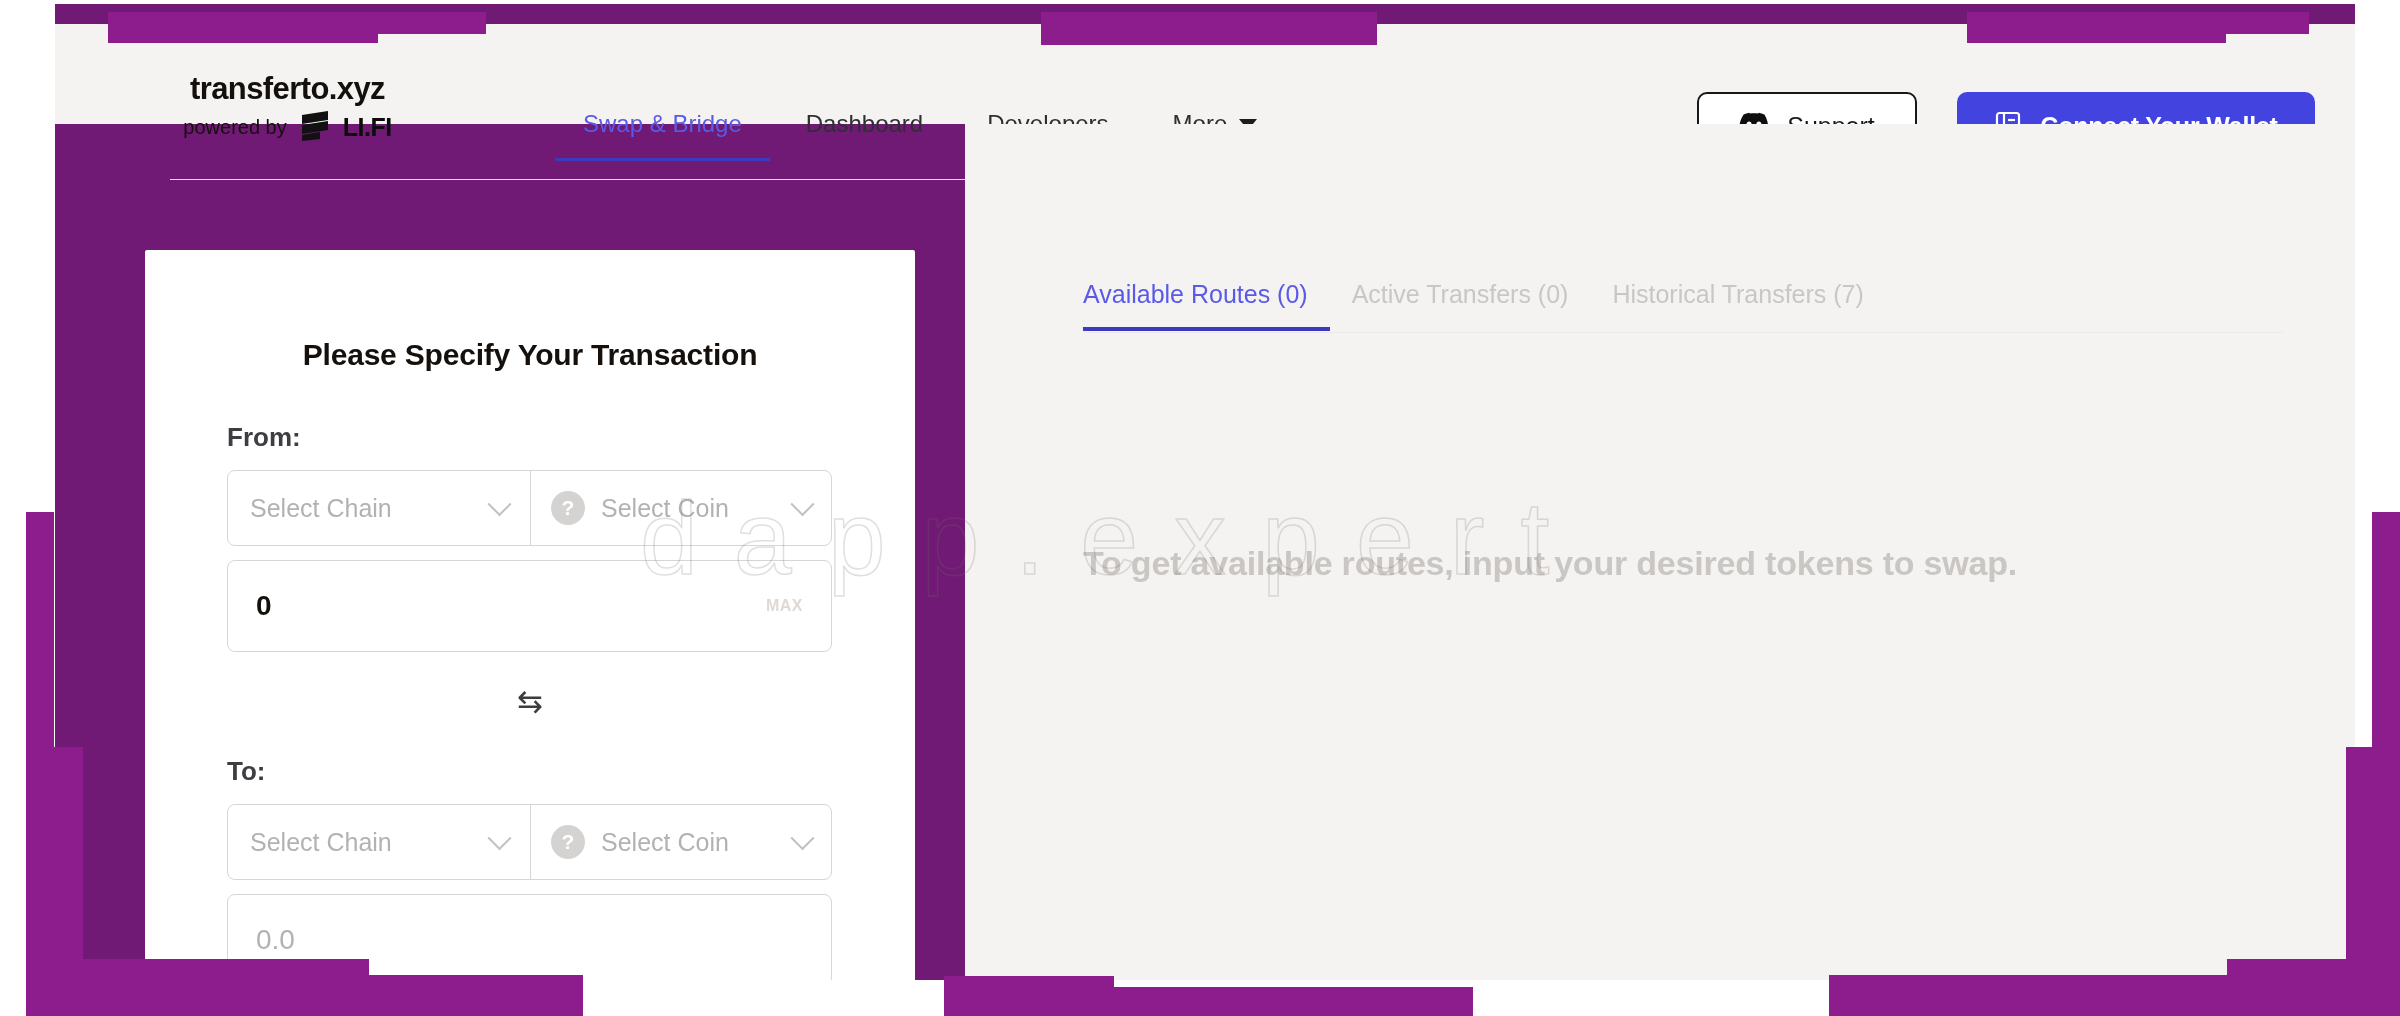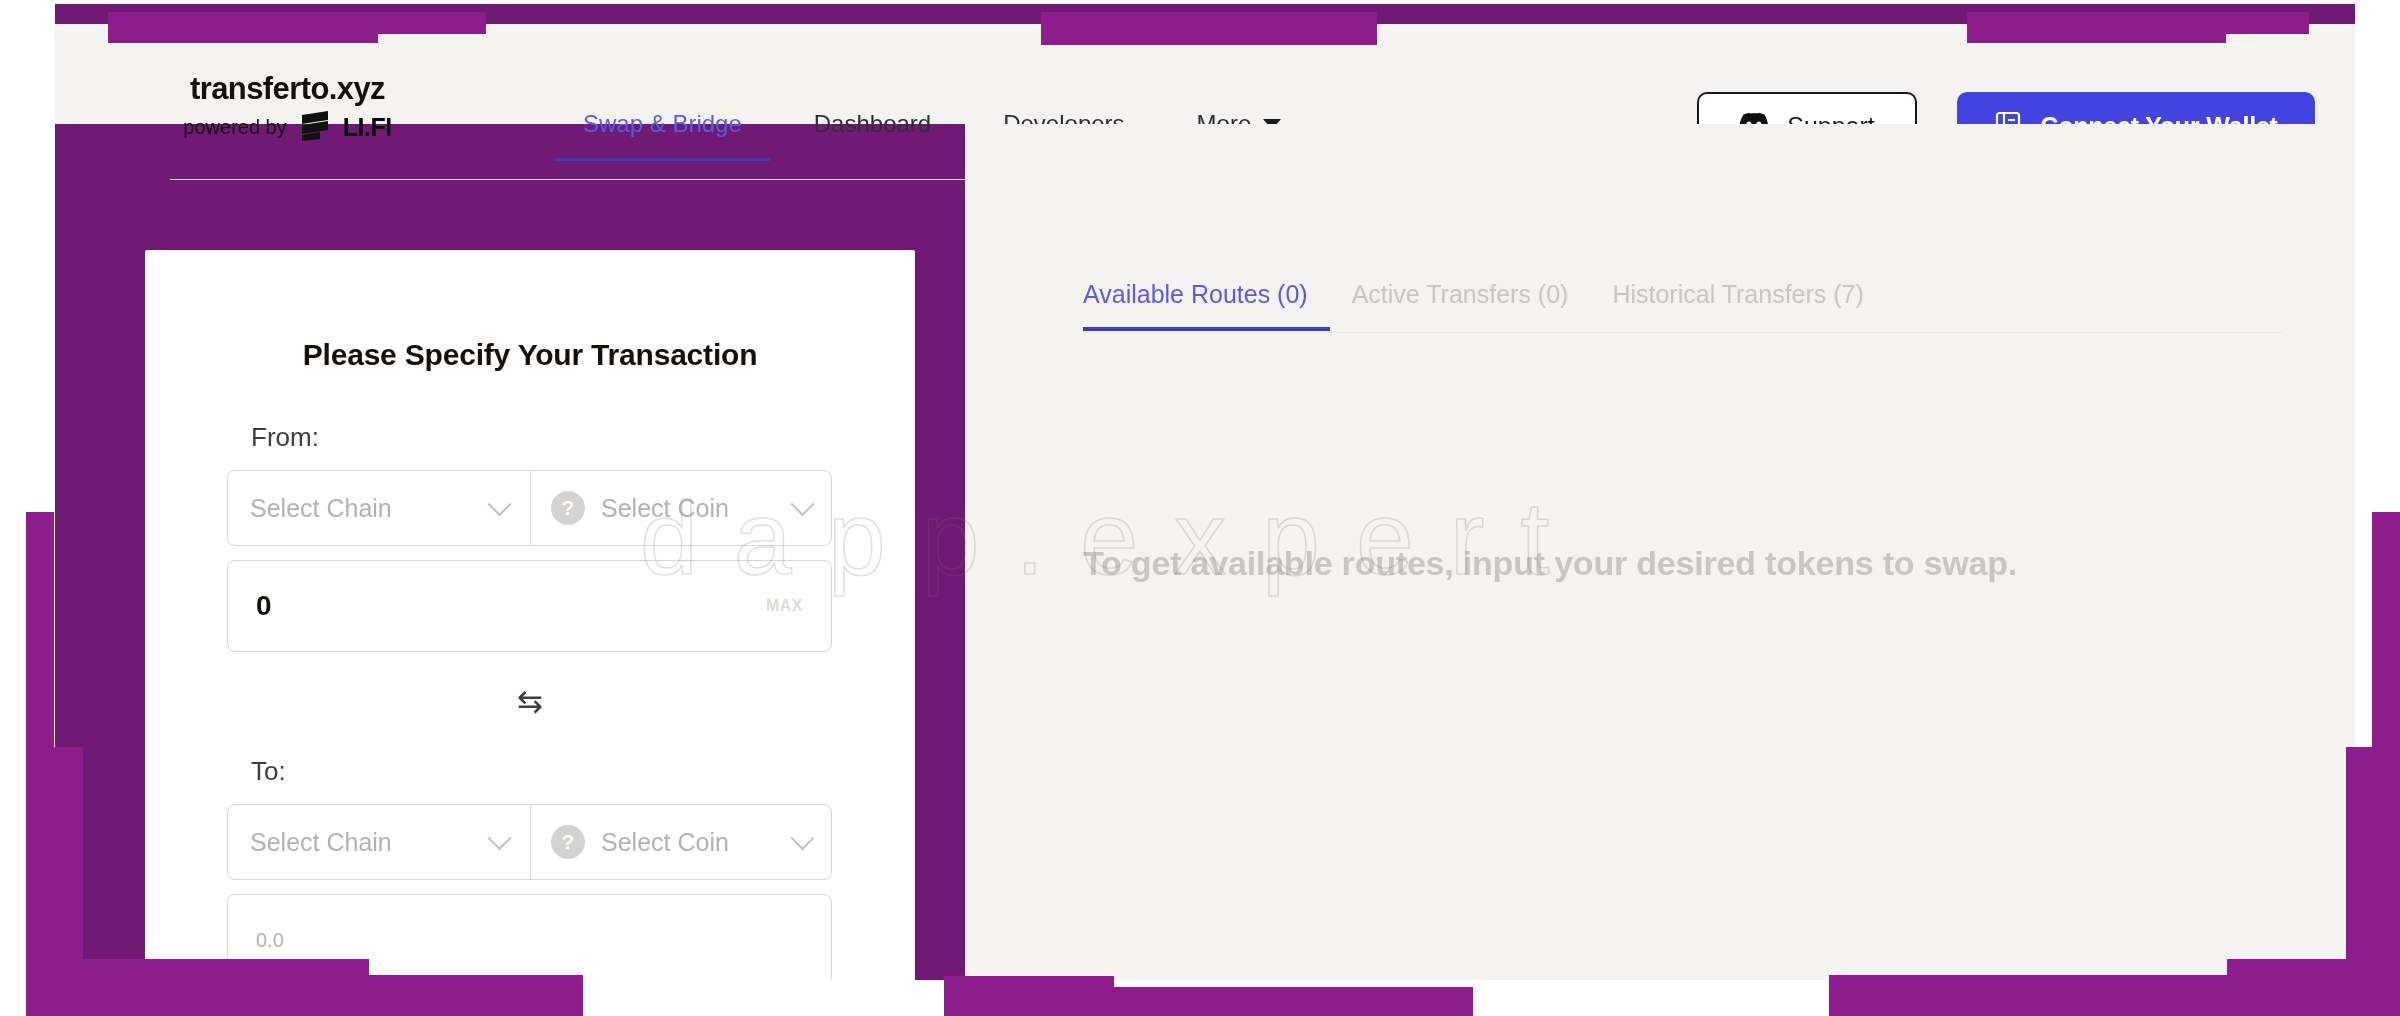--- a/index.html
+++ b/index.html
@@ -85,21 +85,21 @@
     background: #e2e0de;
   }
 
   
   #nav {
     position: absolute;
     left: 500px;
     top: 85px;
     display: flex;
     align-items: center;
-    gap: 16px;
+    gap: 8px;
   }
   .nav-item {
     font-size: 24px;
     color: #2f2f33;
     padding: 0 28px;
     cursor: pointer;
     line-height: 30px;
     white-space: nowrap;
     display: flex;
     align-items: center;
@@ -189,24 +189,24 @@
   .card-title {
     margin-top: 88px;
     text-align: center;
     font-size: 30px;
     font-weight: bold;
     color: #16100c;
     letter-spacing: -0.2px;
   }
 
   .field-label {
-    margin-left: 106px;
+    margin-left: 82px;
     margin-top: 50px;
     font-size: 26px;
-    font-weight: normal;
+    font-weight: bold;
     color: #3d3d42;
   }
   .field-label.to-label { margin-top: 34px; }
 
   .selector-row {
     margin: 17px 0 0 82px;
     width: 605px;
     height: 76px;
     display: flex;
     border: 1px solid #d8d6d4;
@@ -265,21 +265,21 @@
     align-items: center;
     padding: 0 28px;
     position: relative;
   }
   .amount-value {
     font-size: 28px;
     font-weight: bold;
     color: #14100c;
   }
   .amount-placeholder {
-    font-size: 20px;
+    font-size: 28px;
     color: #b4b2b0;
   }
   .amount-max {
     position: absolute;
     right: 28px;
     font-size: 16px;
     font-weight: bold;
     color: #ddd9d5;
     letter-spacing: 0.5px;
   }

